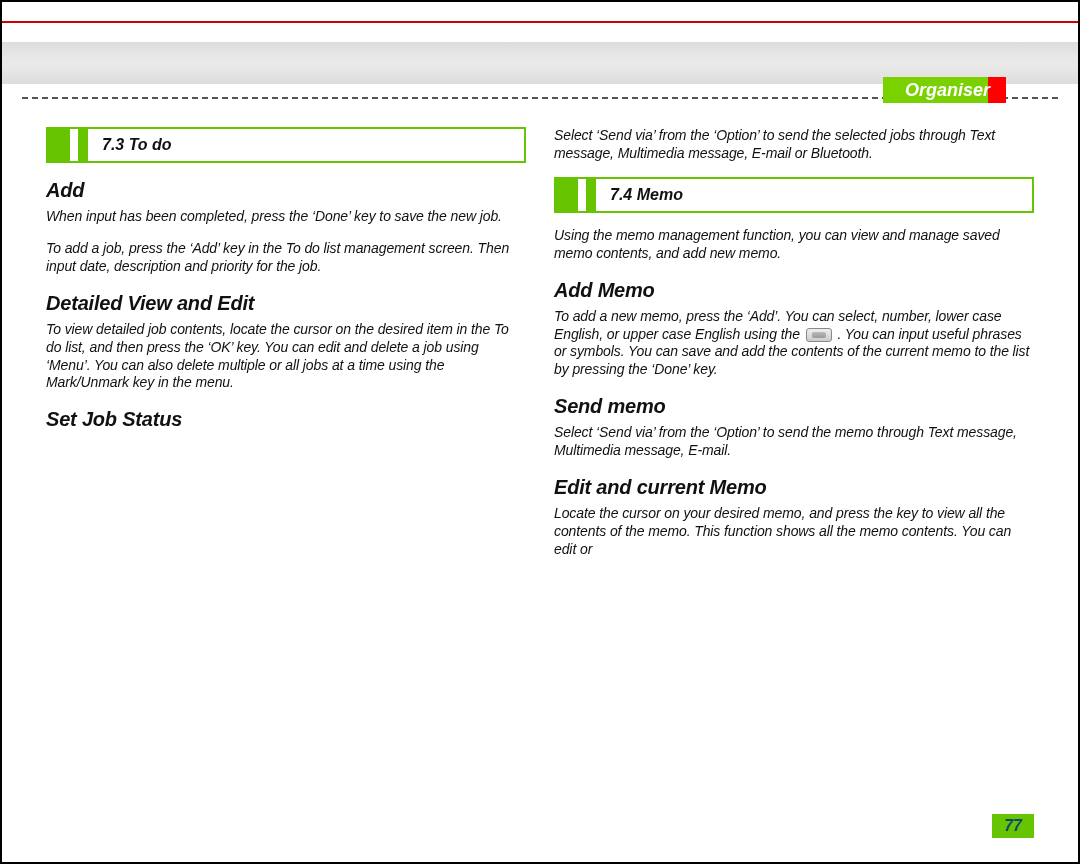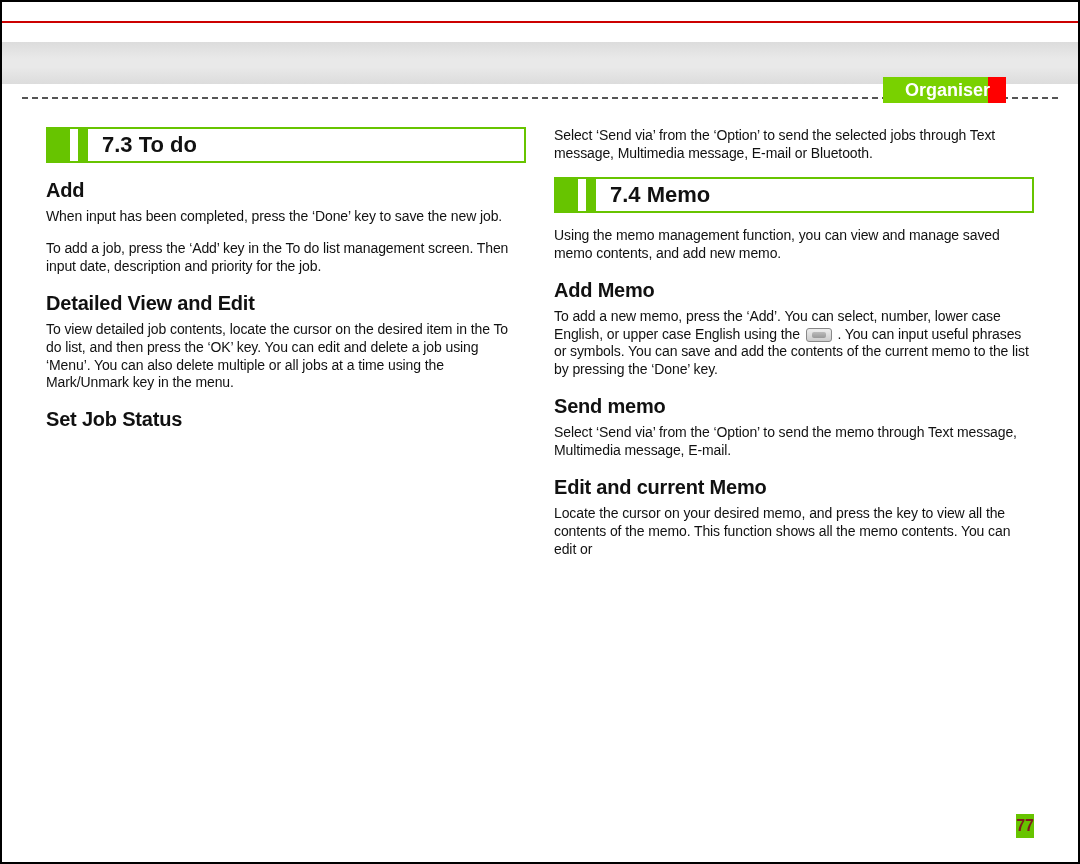--- a/index.html
+++ b/index.html
@@ -1,15 +1,15 @@
 <!DOCTYPE html>
 <html><head>
 <meta charset="utf-8">
 <style>
-  * { box-sizing: border-box; margin: 0; padding: 0; }
+  * { box-sizing: border-box; margin: 0; padding: 0; font-style: italic; }
   html, body { width: 1080px; height: 864px; background: #fff; font-family: Arial, Helvetica, sans-serif; }
   .page {
     position: relative;
     width: 1080px;
     height: 864px;
     border: 2px solid #000;
     padding: 0;
     overflow: hidden;
   }
   .top-red {
@@ -42,40 +42,40 @@
   .band {
     position: relative;
     border: 2px solid #67c400;
     height: 36px;
     display: flex; align-items: center;
     margin-bottom: 14px;
   }
   .band .pre { width: 22px; height: 100%; background: #67c400; }
   .band .gap { width: 8px; }
   .band .bar { width: 10px; height: 100%; background: #67c400; }
-  .band .title { padding-left: 14px; font-weight: bold; font-size: 22px; color: #111; }
+  .band .title { padding-left: 14px; font-weight: bold; font-size: 16px; color: #111; }
   p.body {
     font-size: 14px; line-height: 1.28; color: #111; margin-bottom: 14px;
     letter-spacing: -0.1px;
   }
   h3.sub { font-size: 20px; font-weight: bold; margin: 16px 0 6px 0; color: #111; letter-spacing: -0.2px; }
   .key-icon {
     display: inline-block; width: 26px; height: 14px; vertical-align: middle;
     background: linear-gradient(to bottom, #eee, #ccc);
     border: 1px solid #888; border-radius: 3px; margin: 0 2px;
     position: relative;
   }
   .key-icon::after {
     content: ""; position: absolute; left: 5px; top: 3px; width: 14px; height: 6px;
     background: linear-gradient(to bottom, #bbb, #999); border-radius: 2px;
   }
   .page-num {
     position: absolute; bottom: 24px; right: 44px;
-    background: #67c400; color: #7f1d1d; font-weight: bold;
-    padding: 3px 0; font-size: 16px;
+    background: #67c400; color: #0c4a6e; font-weight: bold;
+    padding: 3px 12px; font-size: 16px;
   }
 </style>
 </head>
 <body>
 
 <div class="page">
   <div class="top-red"></div>
   <div class="top-gray"></div>
   <div class="top-dash"></div>
 

